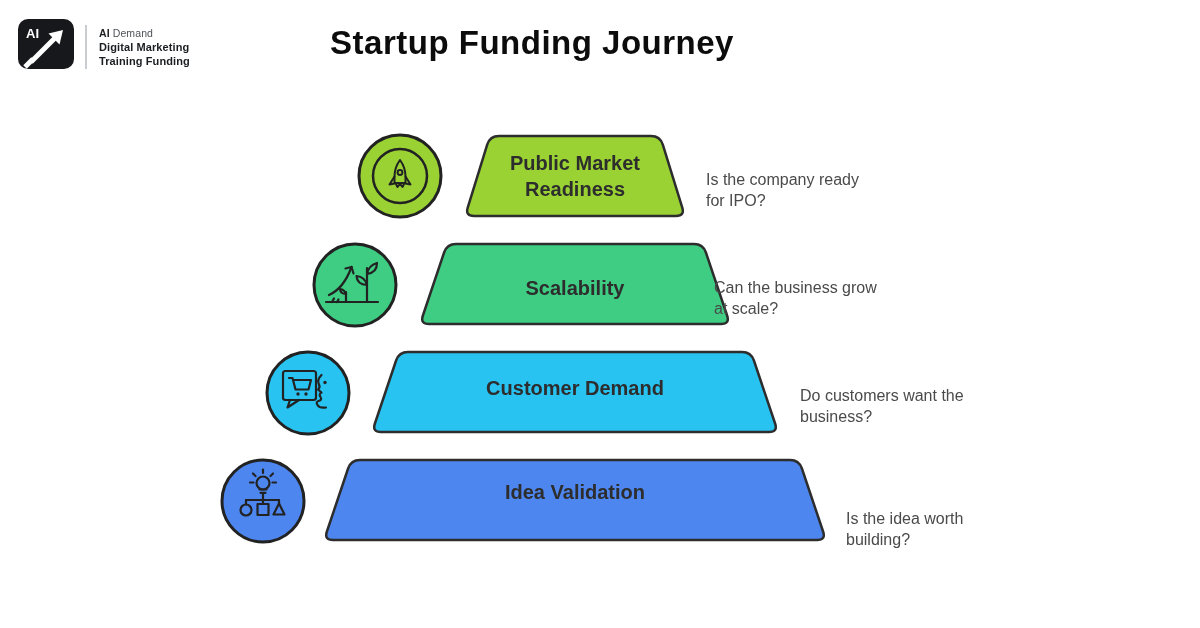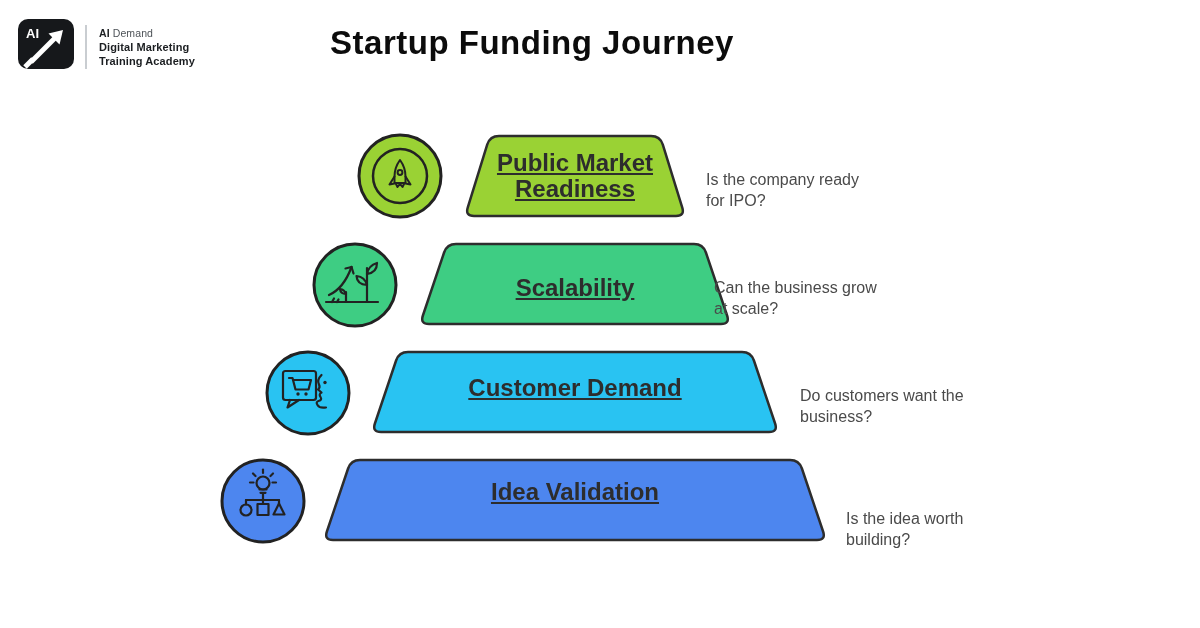--- a/index.html
+++ b/index.html
@@ -32,24 +32,23 @@
     text-align: center;
     font-size: 33px; font-weight: 700; color: #0c0c0c;
     letter-spacing: 0.5px;
   }
 
   
   .level-label {
     position: absolute;
     display: flex; align-items: center; justify-content: center;
     text-align: center;
-    font-weight: 700; font-size: 24px; line-height: 26px;
+    font-weight: 700; font-size: 20px; line-height: 26px;
     color: #2d2d2d; white-space: pre-line;
     pointer-events: none;
-    text-decoration: underline;
   }
 
   
   .level-question {
     position: absolute;
     font-size: 16px; line-height: 21px;
     color: #4a4a4a; white-space: pre-line;
   }
 </style>
 </head>
@@ -60,21 +59,21 @@
     <rect x="0" y="0" width="56" height="50" rx="10" fill="#16181b"></rect>
     <text x="8" y="19" font-family="Liberation Sans, sans-serif" font-size="13" font-weight="700" fill="#ffffff">AI</text>
     <line x1="13" y1="43" x2="37" y2="19" stroke="#ffffff" stroke-width="5"></line>
     <polygon points="45,11 30.5,14.5 41.5,25.5" fill="#ffffff"></polygon>
     <line x1="7" y1="48" x2="15" y2="40" stroke="#ffffff" stroke-width="5"></line>
   </svg>
   <div class="logo-divider"></div>
   <div class="logo-text">
     <div class="logo-line1"><span>AI</span><span class="rest"> Demand</span></div>
     <div class="logo-line2">Digital Marketing</div>
-    <div class="logo-line3">Training Academy</div>
+    <div class="logo-line3">Training Funding</div>
   </div>
 </div>
 
 <h1 class="page-title">Startup Funding Journey</h1>
 
 <svg class="abs" style="left:461px; top:132px;" width="228" height="88" viewBox="0 0 228 88">
   <path d="M 38 4 L 190 4 Q 199 4 201.8 12.6 L 221.2 75.4 Q 224 84 215 84 L 13 84 Q 4 84 6.8 75.4 L 26.2 12.6 Q 29 4 38 4 Z" stroke="#2d2d2d" stroke-width="2.5" fill="#9AD234"></path>
 </svg>
 <svg class="abs" style="left:416px; top:240px;" width="318" height="88" viewBox="0 0 318 88">
   <path d="M 40 4 L 278 4 Q 287 4 289.9 12.5 L 311.1 75.5 Q 314 84 305 84 L 13 84 Q 4 84 6.9 75.5 L 28.1 12.5 Q 31 4 40 4 Z" stroke="#2d2d2d" stroke-width="2.5" fill="#3ECD83"></path>

